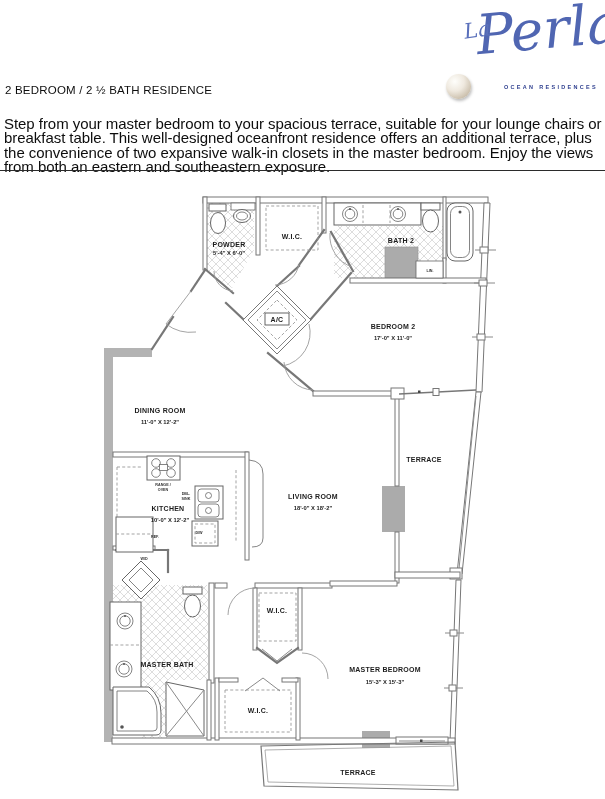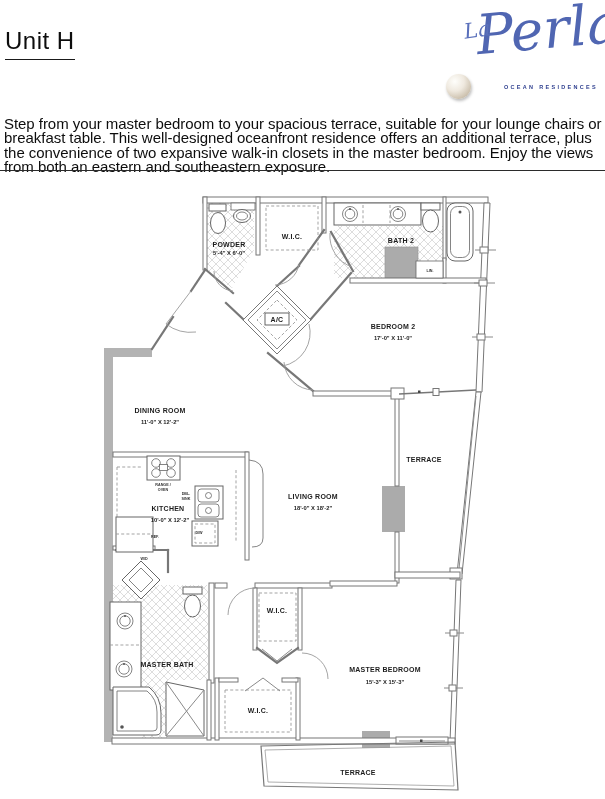--- a/index.html
+++ b/index.html
@@ -33,21 +33,21 @@
   .fxl{fill:#fff;stroke:#666;stroke-width:.8;}
   .nofill{fill:none;stroke:#666;stroke-width:.8;}
   .dash{fill:none;stroke:#999;stroke-width:.9;stroke-dasharray:3 2.2;}
   .arc{fill:none;stroke:#9a9a9a;stroke-width:.9;}
 </style>
 </head>
 <body>
 
 <div class="page">
 
-  <h1 class="unit-title">Unit H</h1>
+  <div class="subtitle">2 BEDROOM / 2 ½ BATH RESIDENCE</div>
 
   <div class="logo">
     <span class="logo-perla">Perla</span>
     <span class="logo-la">La</span>
     <span class="logo-tagline">OCEAN RESIDENCES</span>
     <span class="pearl"></span>
   </div>
 
   <p class="description">Step from your master bedroom to your spacious terrace, suitable for your lounge chairs or breakfast table. This well-designed oceanfront residence offers an additional terrace, plus the convenience of two expansive walk-in closets in the master bedroom. Enjoy the views from both an eastern and southeastern exposure.</p>
 

